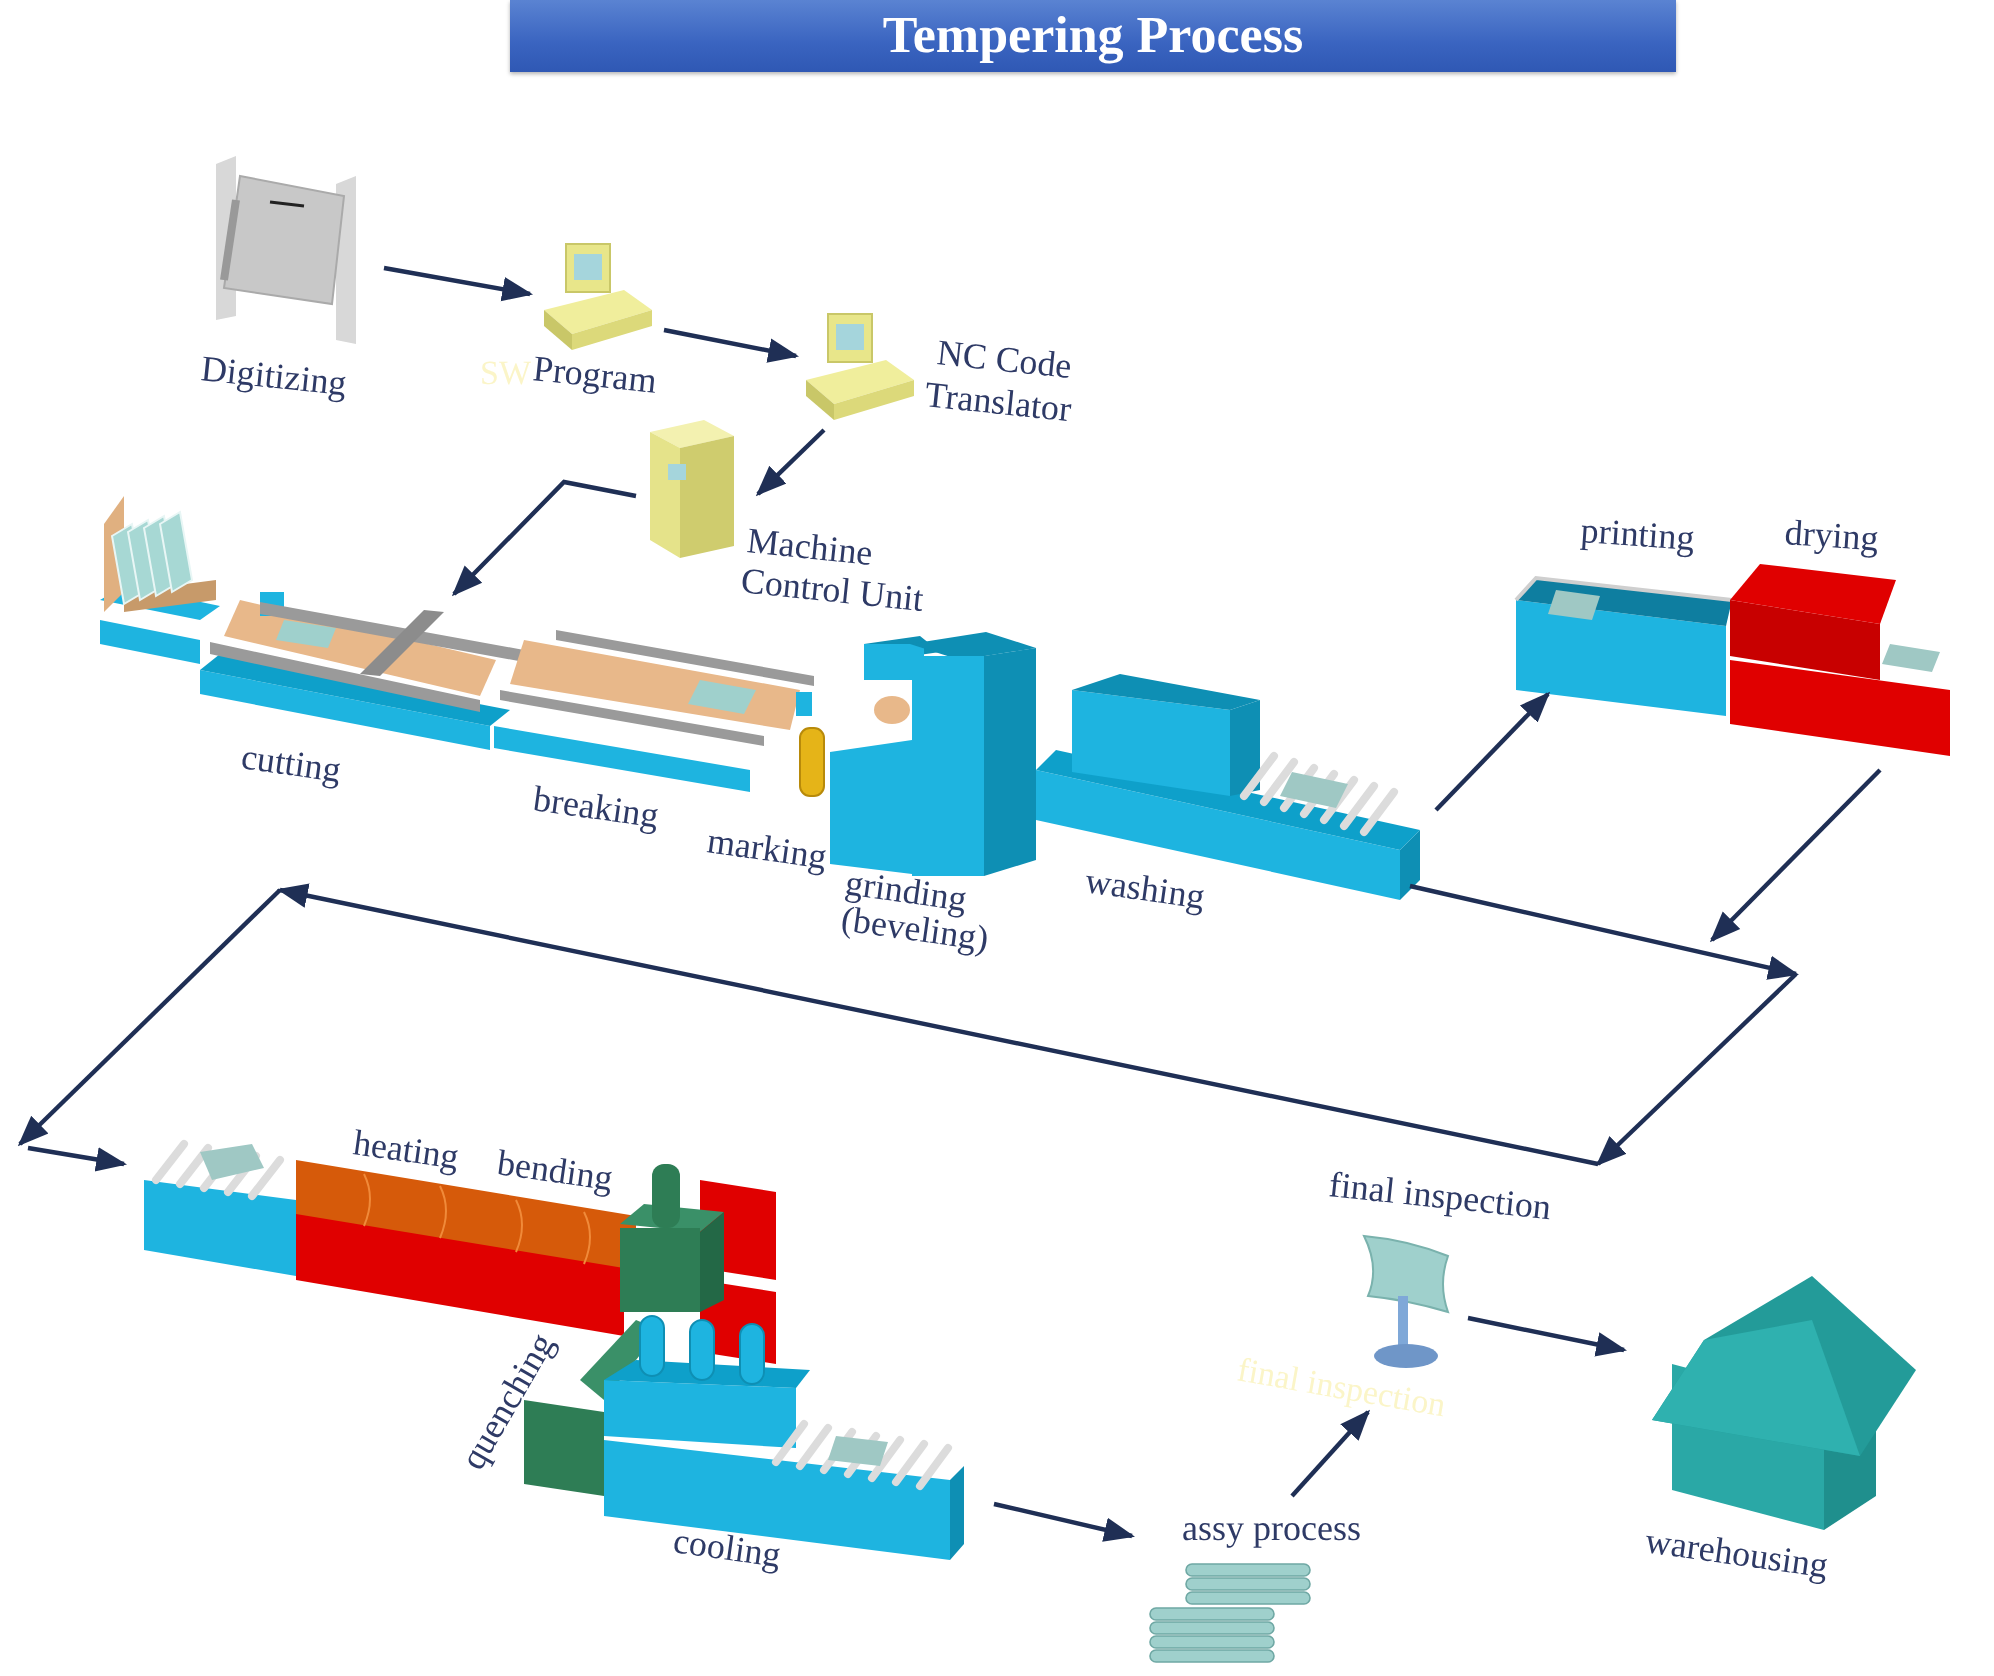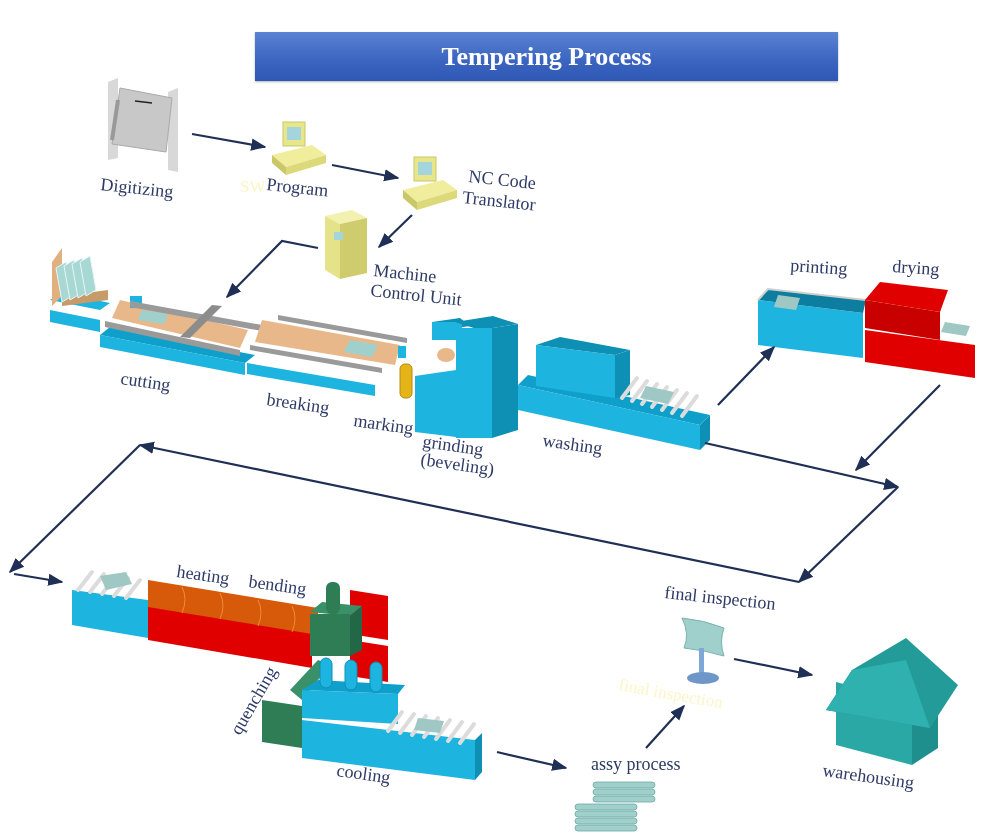--- a/index.html
+++ b/index.html
@@ -1,23 +1,22 @@
 <!DOCTYPE html>
 <html><head>
 <meta charset="utf-8">
 <style>
   html, body { margin:0; padding:0; background:#ffffff; }
   body { width:997px; height:838px; position:relative; overflow:hidden; font-family:"Liberation Serif", serif; }
   #title-bar {
-    position:absolute; left:255px; top:0; width:583px; height:49px;
+    position:absolute; left:255px; top:0; width:583px; height:36px;
     background:linear-gradient(#5a83d2, #3a64c0 60%, #2f58b4);
     color:#ffffff; font-weight:bold; font-size:26px;
     display:flex; align-items:center; justify-content:center;
     box-shadow: 0 1px 2px rgba(0,0,0,0.3);
-    margin-top: 32px;
   }
   svg#diagram { position:absolute; left:0; top:0; }
   .lbl { font-family:"Liberation Serif", serif; font-size:18px; fill:#2e3a66; }
   .ghost { font-family:"Liberation Serif", serif; font-size:17px; fill:#fbf5c8; }
   .arrow { stroke:#1f2f55; stroke-width:2.2; fill:none; }
 </style>
 </head>
 <body>
 
 <div id="title-bar">Tempering Process</div>

